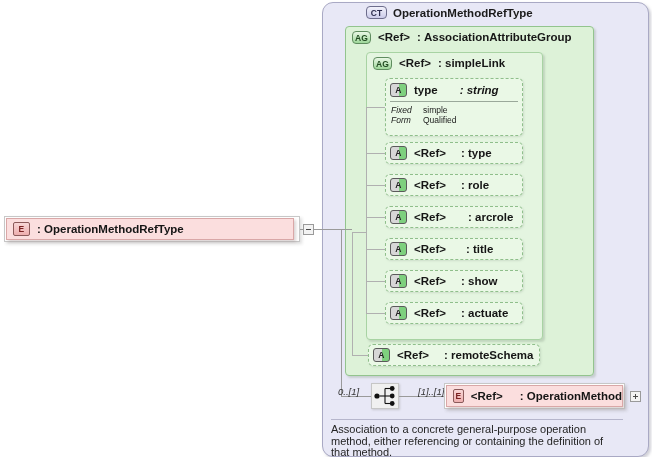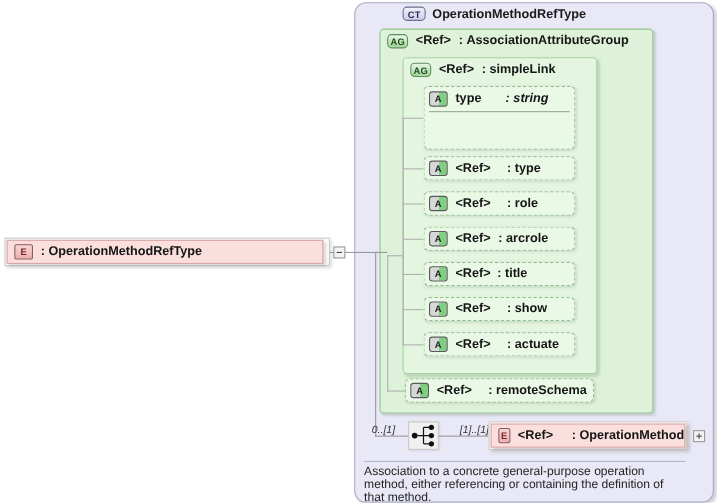--- a/index.html
+++ b/index.html
@@ -179,47 +179,57 @@
     <span class="ty"><span>:</span>&nbsp;<span>simpleLink</span></span>
   </div>
 
   <div class="attr-box" style="left:385px;top:78px;width:138px;height:58px;"></div>
   <div class="attr-inner" style="left:390px;top:82px;height:16px;">
     <span class="badge badge-a">A</span>
     <span class="nm">type</span>
     <span class="ty" style="margin-left:22px;font-style:italic;"><span>:</span>&nbsp;<span>string</span></span>
   </div>
   <div class="prop-sep" style="left:390px;top:101px;width:128px;"></div>
+  <div class="prop-tab" style="left:391px;top:105px;">
+    <div class="prop-row">
+      <span class="prop-k">Fixed</span>
+      <span class="prop-v">simple</span>
+    </div>
+    <div class="prop-row">
+      <span class="prop-k">Form</span>
+      <span class="prop-v">Qualified</span>
+    </div>
+  </div>
 
   <div class="attr-box" style="left:385px;top:142px;width:138px;height:22px;"></div>
   <div class="attr-inner" style="left:390px;top:145px;height:16px;">
     <span class="badge badge-a">A</span>
     <span class="nm">&lt;Ref&gt;</span>
     <span class="ty" style="margin-left:15px;"><span>:</span>&nbsp;<span>type</span></span>
   </div>
 
   <div class="attr-box" style="left:385px;top:174px;width:138px;height:22px;"></div>
   <div class="attr-inner" style="left:390px;top:177px;height:16px;">
     <span class="badge badge-a">A</span>
     <span class="nm">&lt;Ref&gt;</span>
     <span class="ty" style="margin-left:15px;"><span>:</span>&nbsp;<span>role</span></span>
   </div>
 
   <div class="attr-box" style="left:385px;top:206px;width:138px;height:22px;"></div>
   <div class="attr-inner" style="left:390px;top:209px;height:16px;">
     <span class="badge badge-a">A</span>
     <span class="nm">&lt;Ref&gt;</span>
-    <span class="ty" style="margin-left:7px;"><span>:</span>&nbsp;<span>arcrole</span></span>
+    <span class="ty" style="margin-left:22px;"><span>:</span>&nbsp;<span>arcrole</span></span>
   </div>
 
   <div class="attr-box" style="left:385px;top:238px;width:138px;height:22px;"></div>
   <div class="attr-inner" style="left:390px;top:241px;height:16px;">
     <span class="badge badge-a">A</span>
     <span class="nm">&lt;Ref&gt;</span>
-    <span class="ty" style="margin-left:6px;"><span>:</span>&nbsp;<span>title</span></span>
+    <span class="ty" style="margin-left:20px;"><span>:</span>&nbsp;<span>title</span></span>
   </div>
 
   <div class="attr-box" style="left:385px;top:270px;width:138px;height:22px;"></div>
   <div class="attr-inner" style="left:390px;top:273px;height:16px;">
     <span class="badge badge-a">A</span>
     <span class="nm">&lt;Ref&gt;</span>
     <span class="ty" style="margin-left:15px;"><span>:</span>&nbsp;<span>show</span></span>
   </div>
 
   <div class="attr-box" style="left:385px;top:302px;width:138px;height:22px;"></div>

